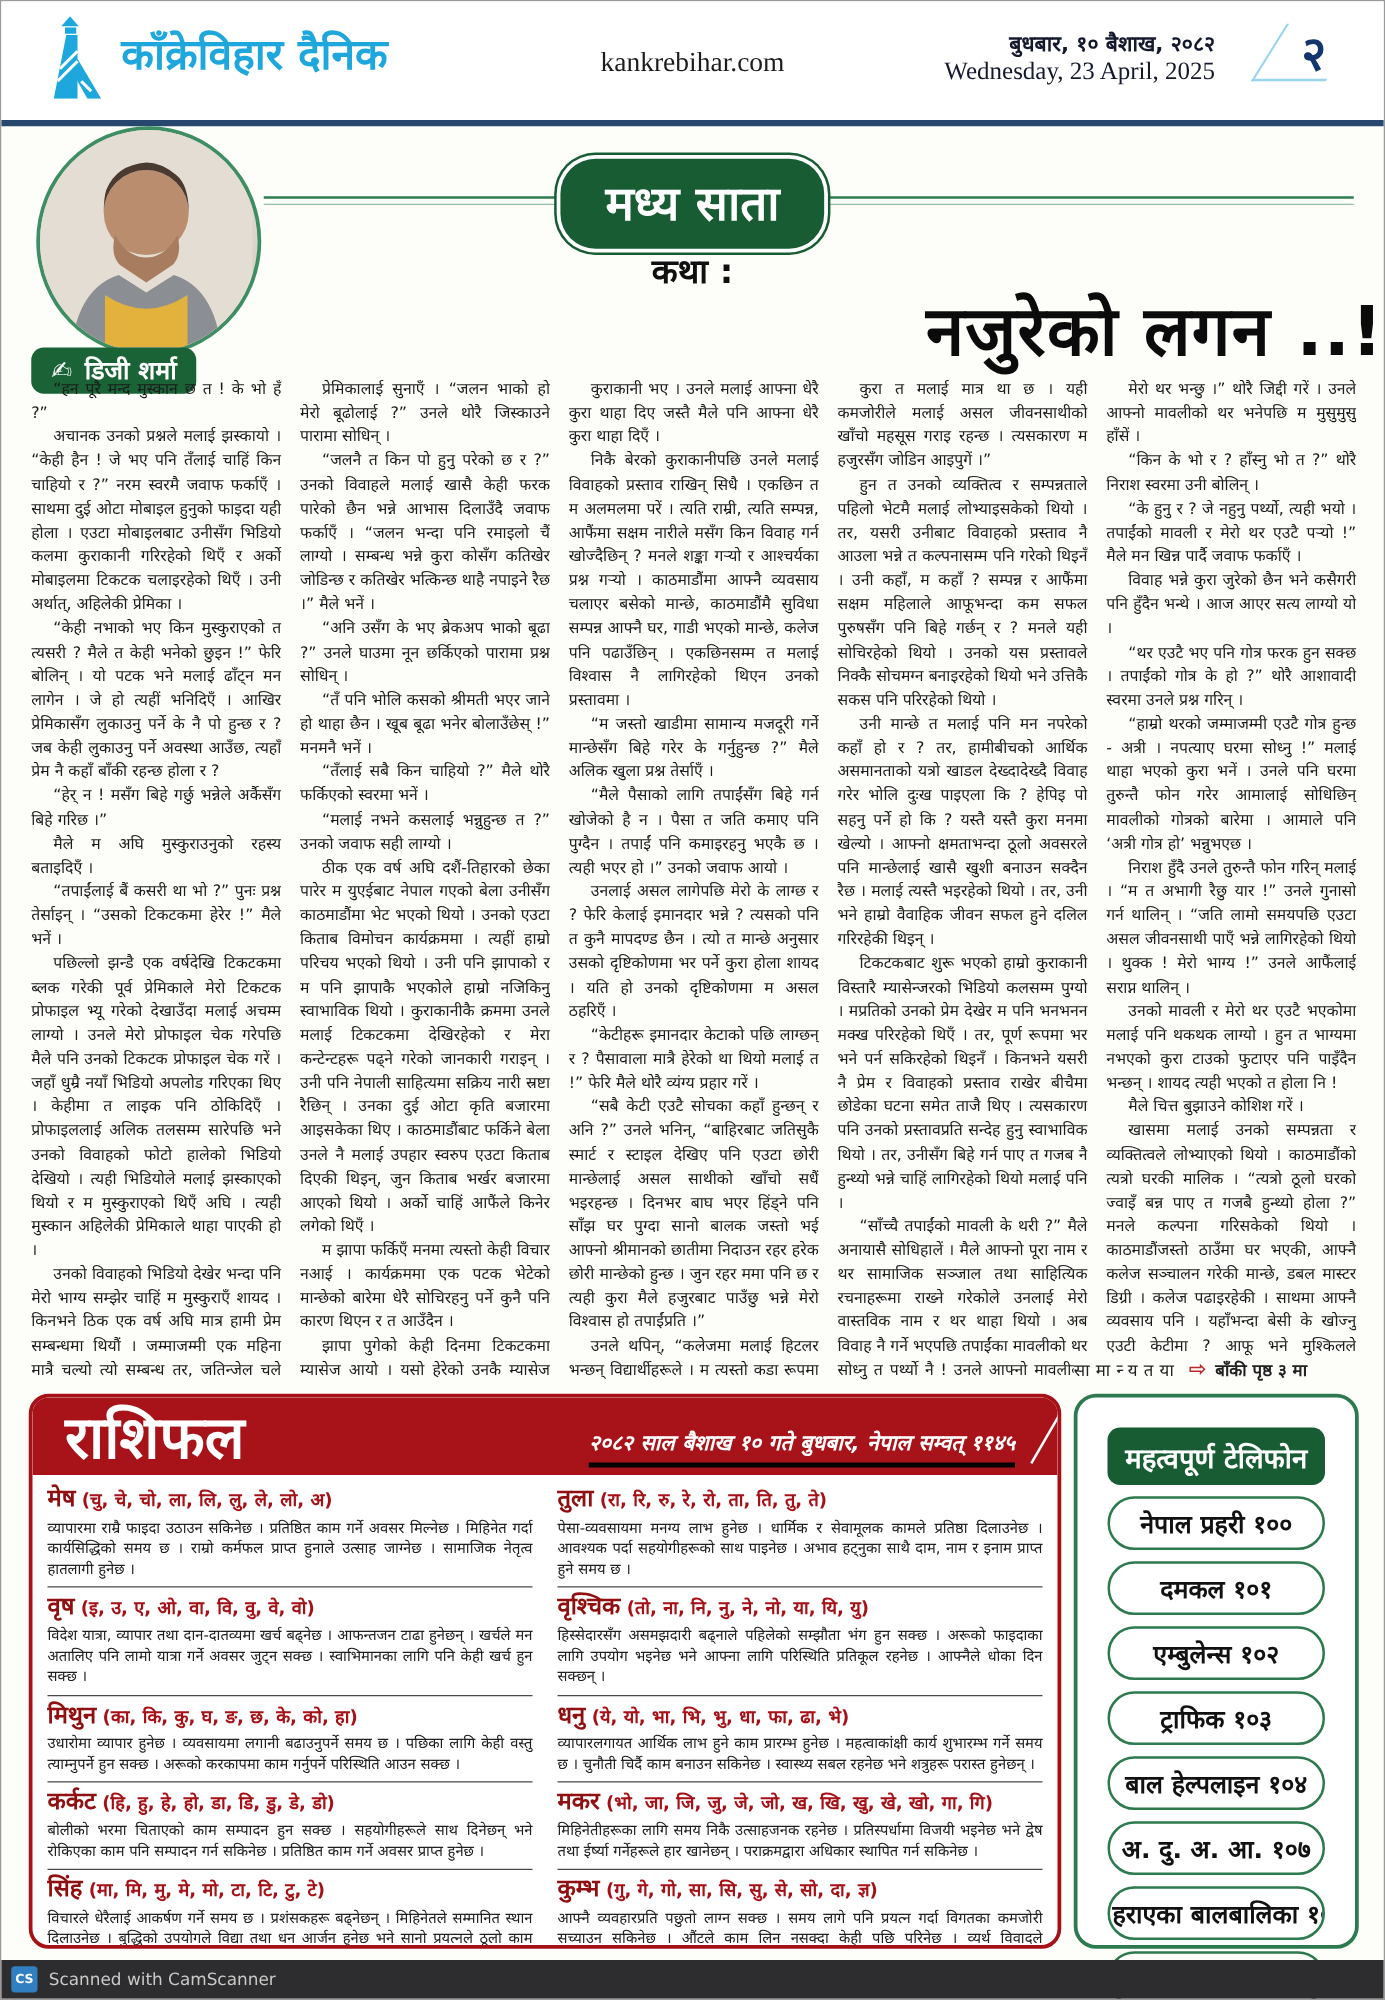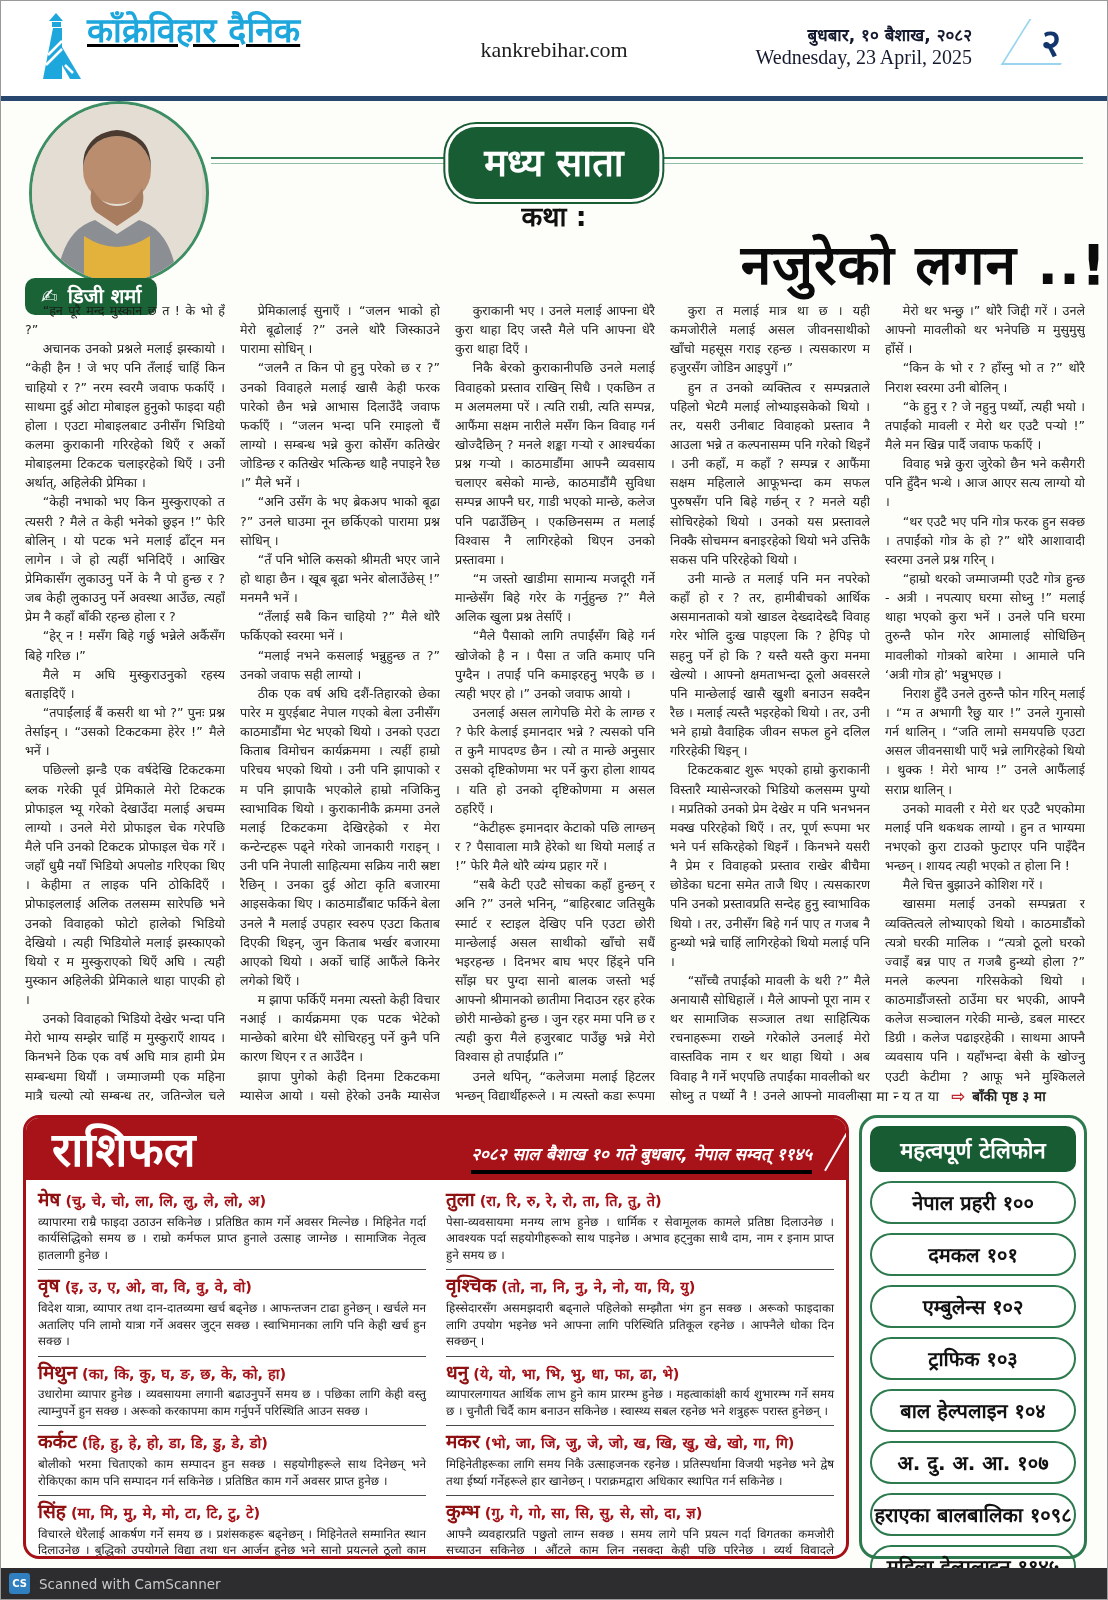--- a/index.html
+++ b/index.html
@@ -1,21 +1,21 @@
 <!DOCTYPE html>
 <html><head>
 <meta charset="utf-8">
 <style>
   html,body{margin:0;padding:0;background:#e8e8e8;}
   .page{position:relative;width:1108px;height:1600px;margin:0 auto;background:#fdfdfa;
         font-family:"DejaVu Sans","Liberation Sans",sans-serif;overflow:hidden;border:1px solid #9a9a9a;box-sizing:border-box;}
 
   
   .header{position:absolute;top:0;left:0;right:0;height:95px;background:#fff;}
-  .logo-wrap{position:absolute;left:28px;top:12px;display:flex;align-items:flex-start;text-decoration:underline;}
+  .logo-wrap{position:absolute;left:28px;top:12px;display:flex;align-items:center;gap:10px;}
   .paper-name{color:#1ea7dd;font-size:34px;font-weight:bold;line-height:1;padding-bottom:8px;}
   .site-url{position:absolute;left:0;right:0;top:36px;text-align:center;font-family:"Liberation Serif","DejaVu Serif",serif;
             font-size:22px;color:#1d1d1d;}
   .date-block{position:absolute;right:135px;top:22px;text-align:right;color:#15192e;}
   .date-np{font-size:17px;font-weight:bold;}
   .date-en{font-family:"Liberation Serif","DejaVu Serif",serif;font-size:20px;}
   .page-no-box{position:absolute;right:26px;top:14px;width:76px;height:58px;}
   .page-no-skew{position:absolute;inset:4px 6px 8px 10px;border-left:2px solid #9ad5ef;border-bottom:2px solid #9ad5ef;
                 transform:skewX(-32deg);}
   .page-no{position:absolute;right:20px;top:0;font-size:38px;font-weight:bold;color:#12356b;}
@@ -58,21 +58,21 @@
   .sign-cols{display:flex;padding:4px 12px 0;gap:20px;}
   .sign-col{flex:1;min-width:0;}
   .sign{padding:4px 0 6px;border-bottom:1.5px solid #4a4a4a;}
   .sign-head{line-height:1.25;}
   .sign-name{color:#8e1010;font-weight:900;font-size:19px;}
   .sign-letters{color:#a51117;font-size:14.5px;font-weight:600;}
   .sign-text{margin:2px 0 0;font-size:11.8px;line-height:1.4;text-align:justify;color:#202020;}
 
   
   .phones{position:absolute;left:858px;top:1114px;width:228px;height:444px;border:3px solid #2c7a4e;border-radius:18px;
-          background:#fff;padding:8px;box-sizing:border-box;}
+          background:#fff;padding:24px;box-sizing:border-box;}
   .phones-header{background:#185c33;color:#fff;border-radius:10px;text-align:center;font-size:22px;font-weight:bold;padding:8px 2px;}
   .phone-pill{border:2.2px solid #2c7a4e;border-radius:999px;text-align:center;font-size:20px;font-weight:bold;color:#121212;
               padding:6px 2px;margin-top:9px;white-space:nowrap;overflow:hidden;}
 
   
   .scan-strip{position:absolute;left:0;right:0;bottom:0;height:31px;background:#2d2d2f;display:flex;align-items:center;
               gap:9px;padding-left:8px;}
   .cs-logo{width:21px;height:21px;background:#2f7fc1;color:#fff;font-size:10px;font-weight:bold;display:flex;
            align-items:center;justify-content:center;border-radius:3px;}
   .scan-text{color:#c9c9c9;font-size:13.5px;}

